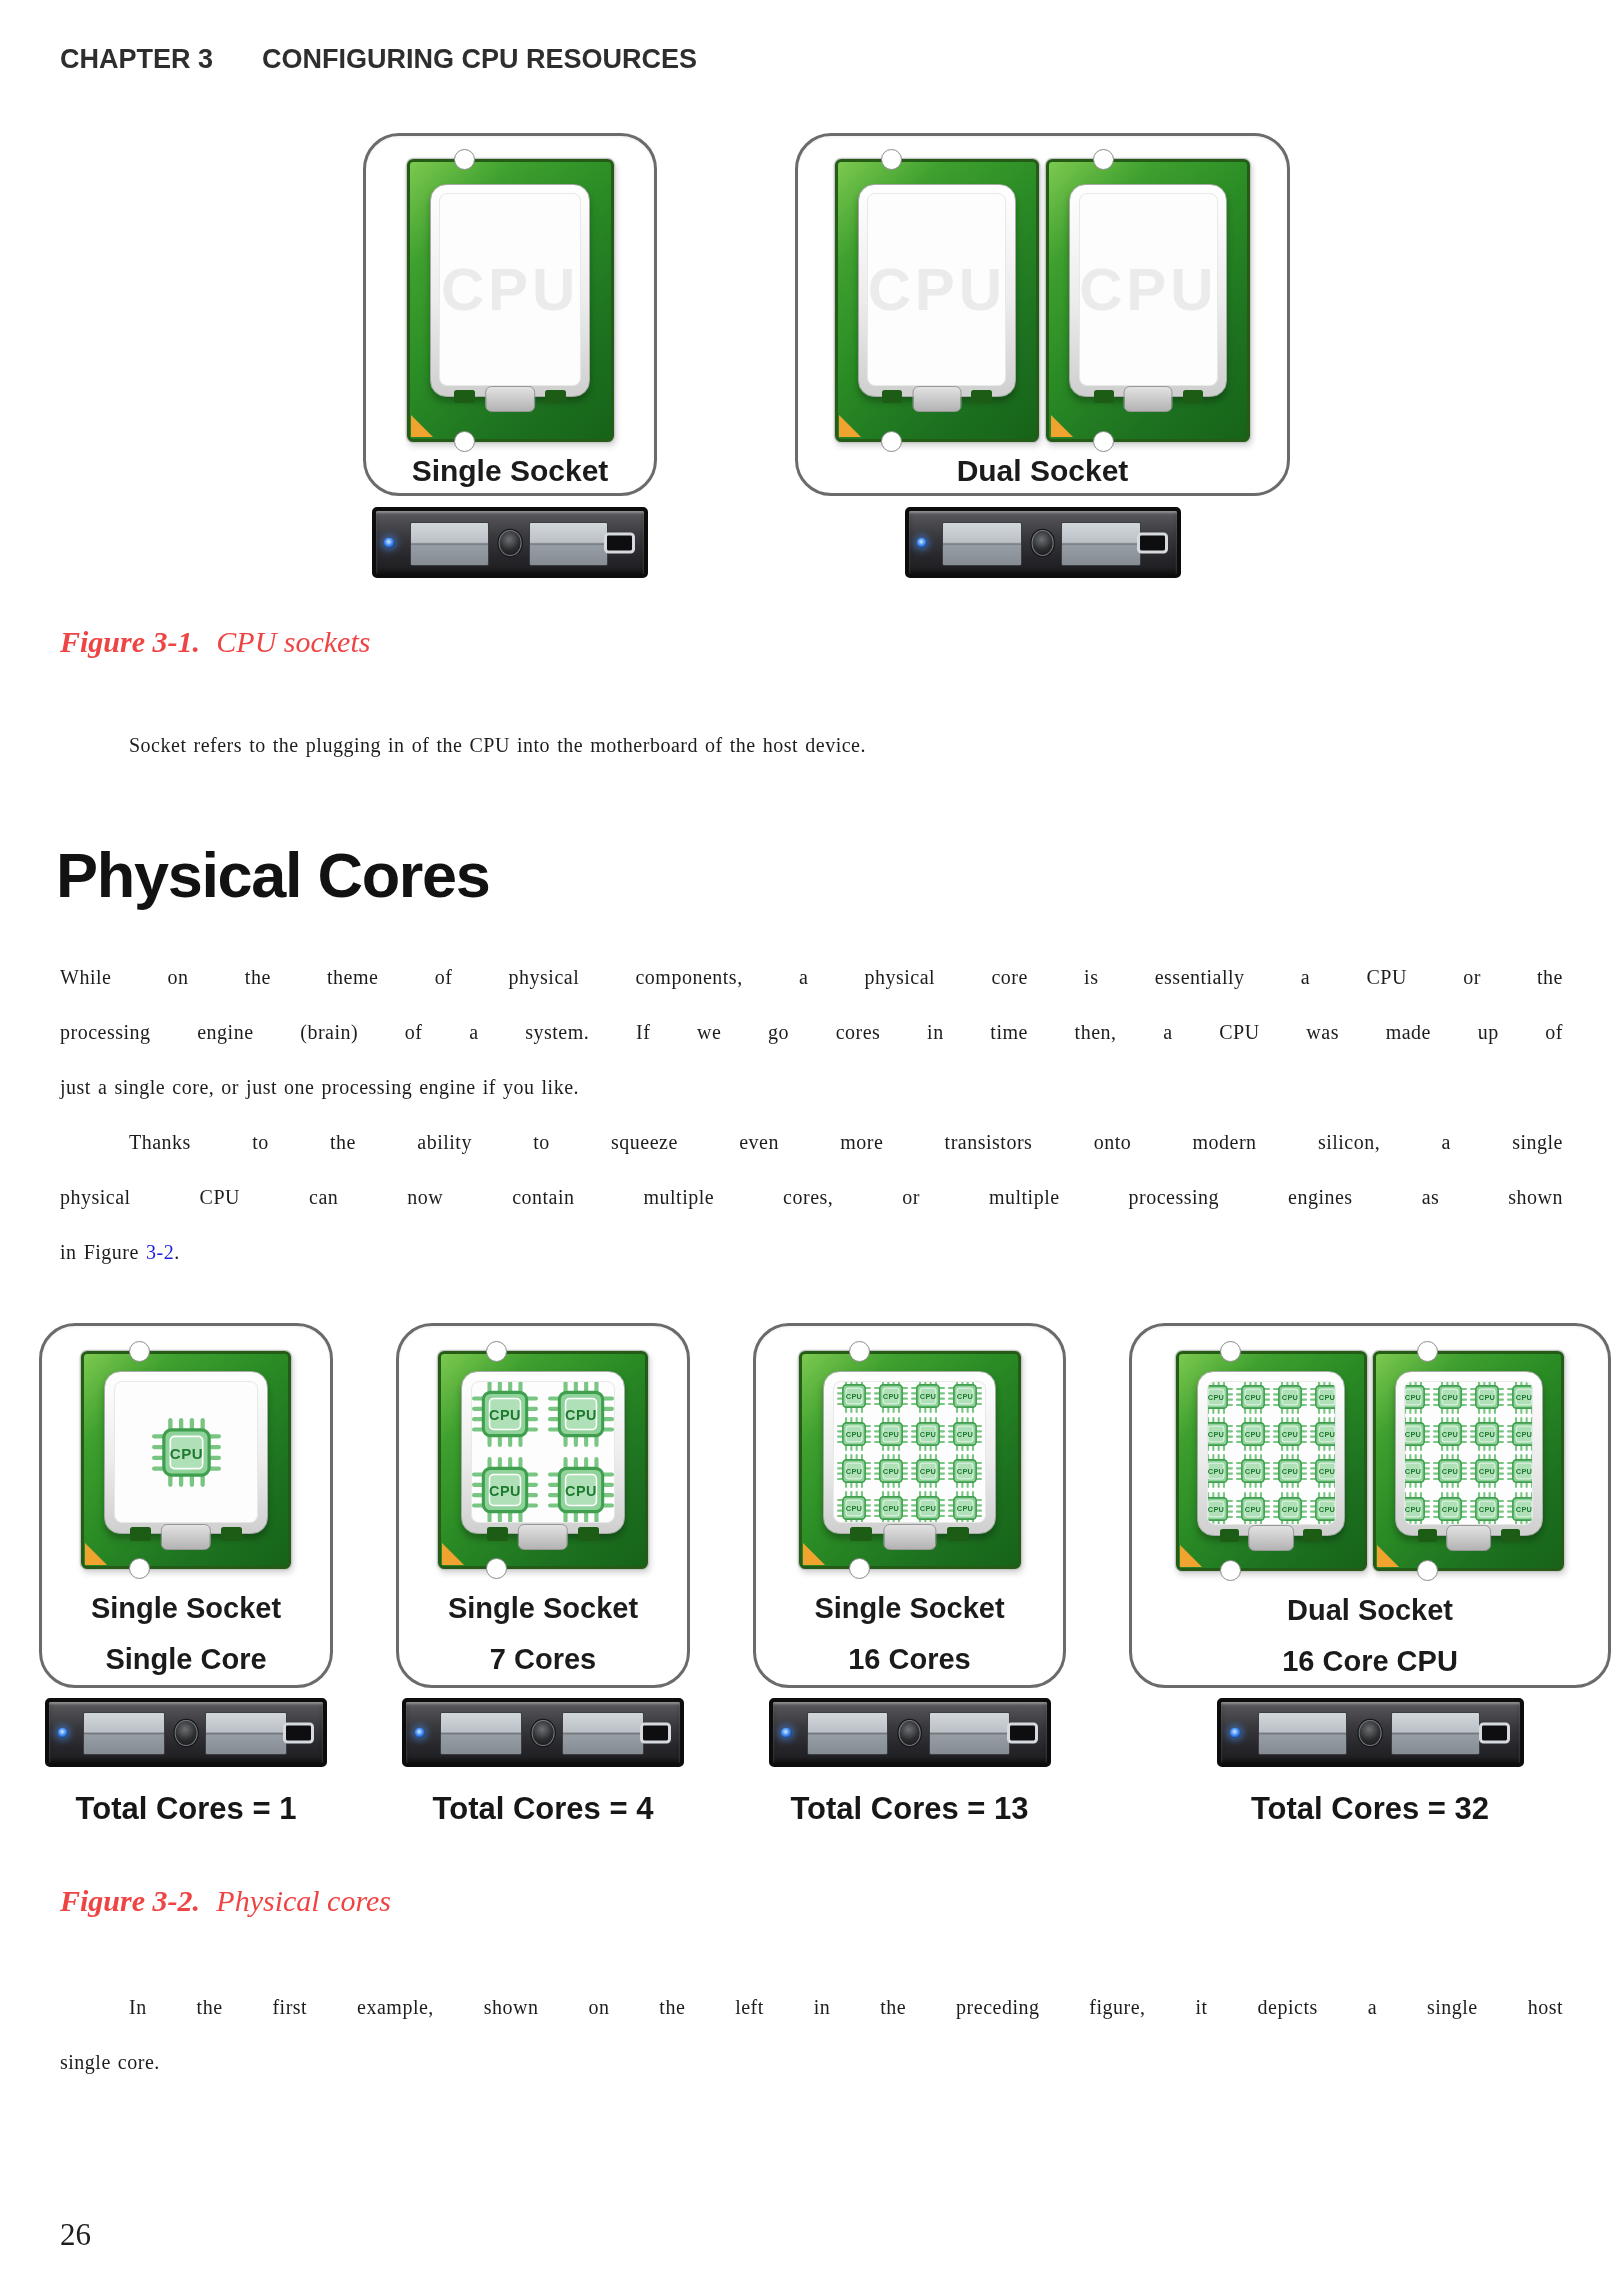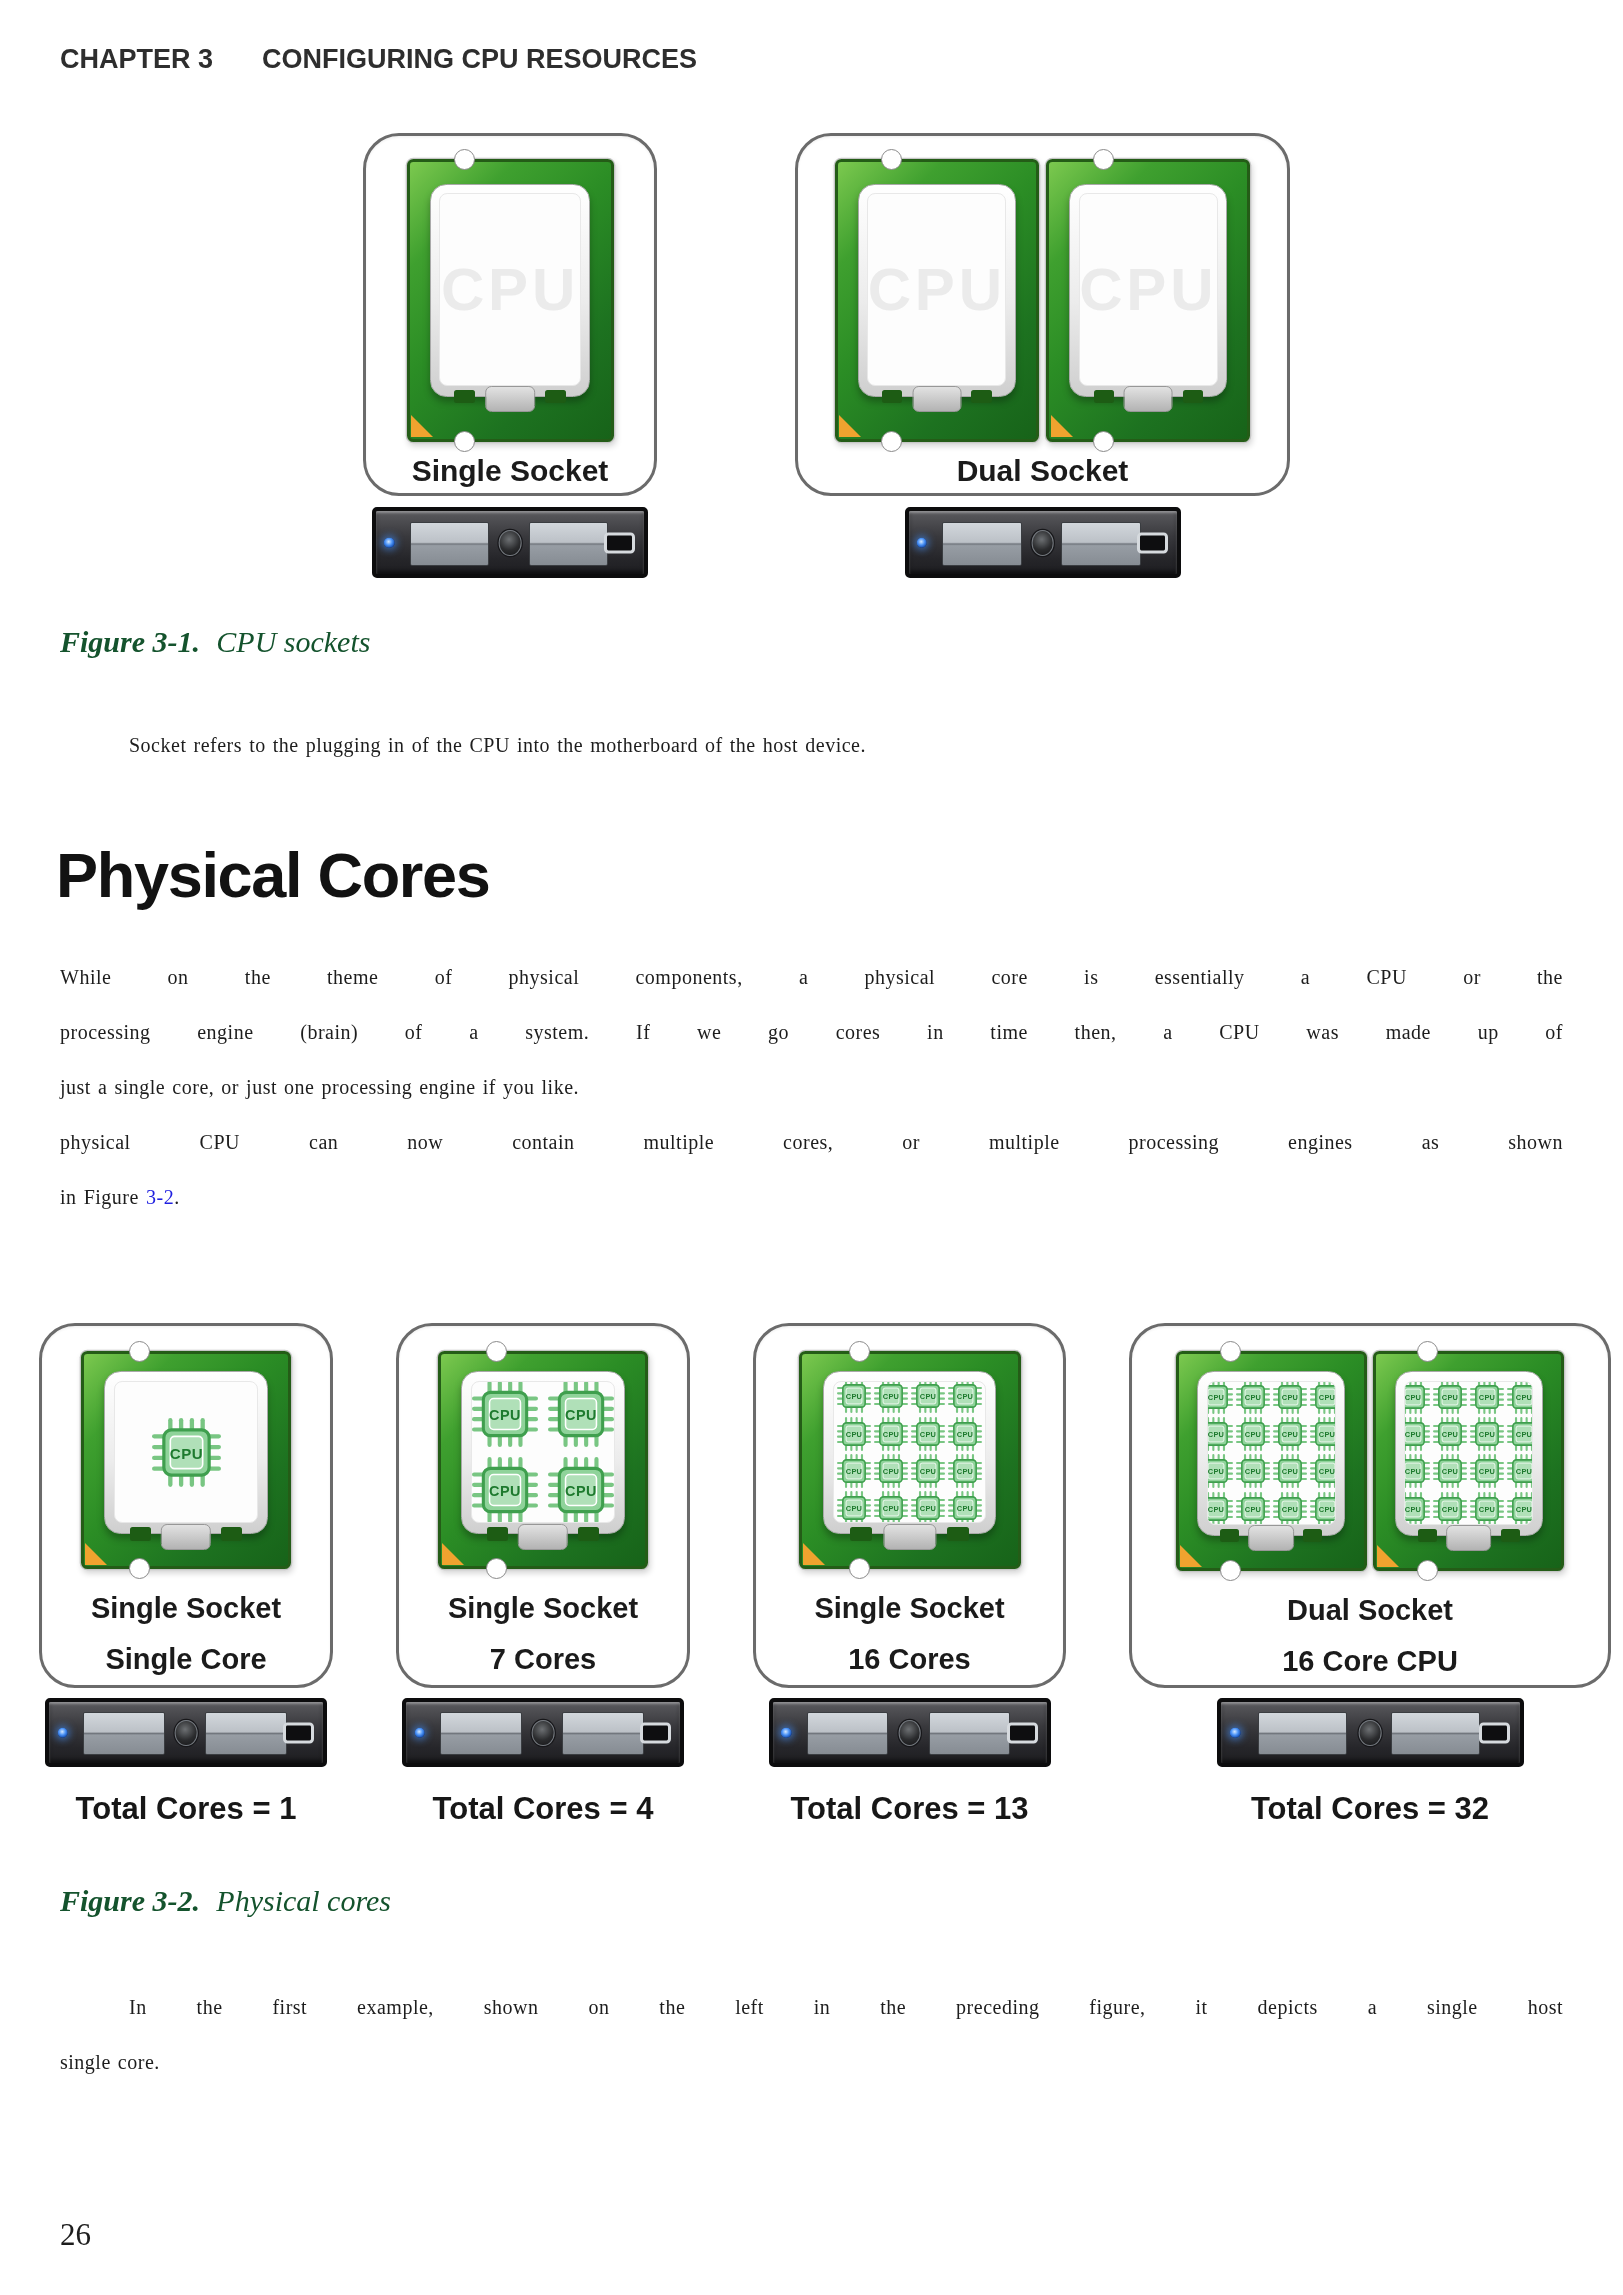--- a/index.html
+++ b/index.html
@@ -66,21 +66,21 @@
     background:linear-gradient(180deg,#d2d7dc 0%,#bcc1c7 46%,#72777e 50%,#979da4 54%,#868c93 100%);}
   .rack .bay.b1{left:12.5%;} .rack .bay.b2{left:57%;}
   .rack .btn{position:absolute;left:50%;top:50%;transform:translate(-50%,-50%);
     width:20.7px;height:24px;border-radius:50%;border:1.9px solid #74797f;
     background:radial-gradient(circle at 45% 35%,#6d7073 0%,#2b2c2e 55%,#141416 100%);
     box-shadow:0 0 0 1.3px #17171a;}
   .rack .port{position:absolute;right:3.2%;top:50%;transform:translateY(-50%);
     width:25px;height:15px;border:3.1px solid #d6dade;border-radius:4.4px;background:#0e0e10;}
 
   
-  .caption{position:absolute;font-size:30px;font-style:italic;white-space:nowrap;color:#14532d;}
+  .caption{position:absolute;font-size:30px;font-style:italic;white-space:nowrap;color:#ef4444;}
   .cap-label{font-weight:bold;}
   .cap-text{margin-left:16.3px;}
   .para{position:absolute;width:1503px;}
   .bl{height:55px;line-height:55px;font-size:20px;letter-spacing:0.5px;word-spacing:1.6px;
       white-space:normal;}
   .bl.full{text-align:justify;text-align-last:justify;}
   .bl.indent{text-indent:69px;}
   .xref{color:#1f1fe0;text-decoration:none;cursor:pointer;}
   h1.sect{position:absolute;margin:0;font-family:"Liberation Sans",sans-serif;font-weight:bold;
       font-size:63px;letter-spacing:-1.3px;color:#121212;white-space:nowrap;}
@@ -221,20 +221,21 @@
 <div class="para" style="left:60px;top:718px;">
   <div class="bl indent">Socket refers to the plugging in of the CPU into the motherboard of the host device.</div>
 </div>
 
 <h1 class="sect" style="left:56px;top:839px;">Physical Cores</h1>
 
 <div class="para" style="left:60px;top:950px;">
   <div class="bl full">While on the theme of physical components, a physical core is essentially a CPU or the</div>
   <div class="bl full">processing engine (brain) of a system. If we go cores in time then, a CPU was made up of</div>
   <div class="bl">just a single core, or just one processing engine if you like.</div>
+  <div class="bl full indent">Thanks to the ability to squeeze even more transistors onto modern silicon, a single</div>
   <div class="bl full">physical CPU can now contain multiple cores, or multiple processing engines as shown</div>
   <div class="bl"><span>in Figure </span><a class="xref">3-2</a><span>.</span></div>
 </div>
 
 <div class="figrow fig2">
 
   <div class="figcol c1">
     <div class="panel w470">
       <div class="socket">
         <div class="notch nt"></div>

